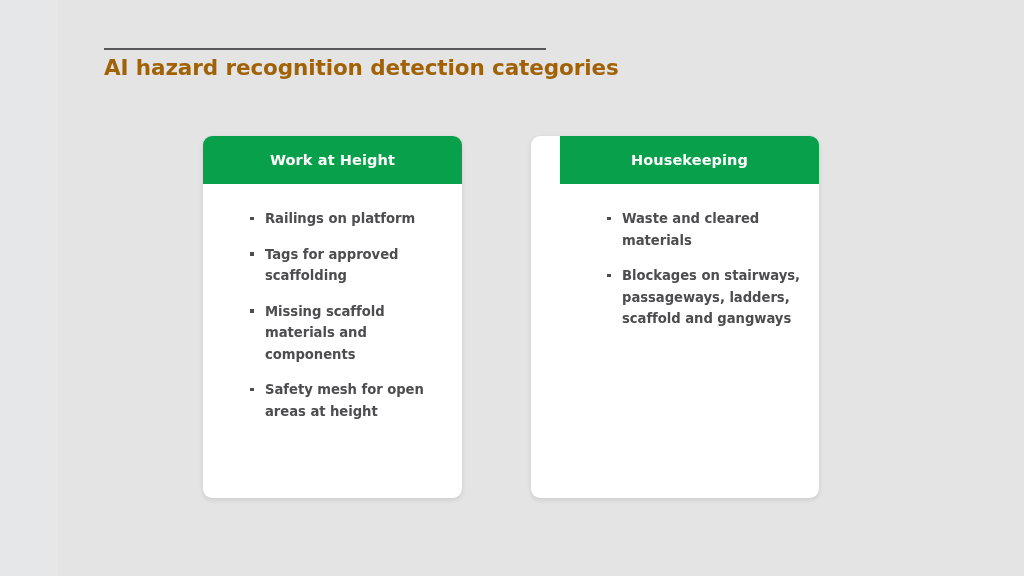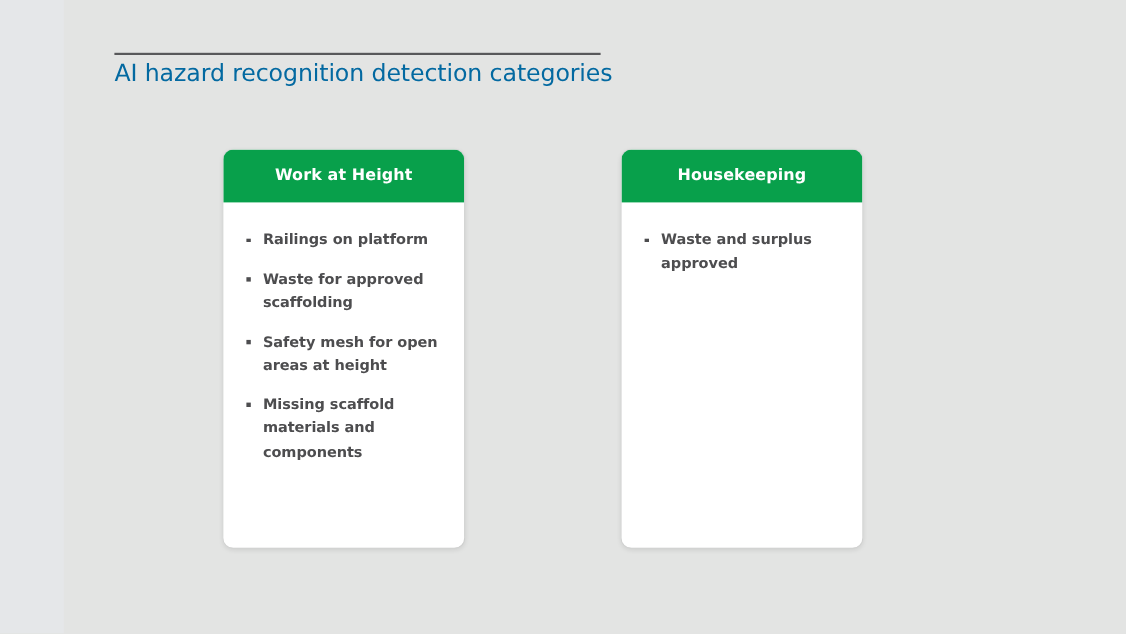--- a/index.html
+++ b/index.html
@@ -42,58 +42,59 @@
   #title-rule {
     width: 442px;
     height: 0;
     border-top: 2px solid #58585a;
     margin: 0 0 4px 0;
   }
   #page-title {
     font-family: "DejaVu Sans", sans-serif;
     font-size: 21.5px;
     line-height: 28px;
-    font-weight: 400;
+    font-weight: 700;
     letter-spacing: -0.1px;
-    color: #0369a1;
+    color: #a16207;
     white-space: nowrap;
   }
 
   
   .card {
     position: absolute;
     top: 136px;
-    width: 219px;
+    width: 259px;
     height: 362px;
     background: #ffffff;
     border-radius: 9px;
     box-shadow: 0 2px 5px rgba(0, 0, 0, 0.10),
                 0 0 1px rgba(0, 0, 0, 0.06);
     overflow: hidden;
   }
   #card-work-at-height { left: 203px; }
-  #card-housekeeping   { left: 565px; }
+  #card-housekeeping   { left: 531px; padding-left: 29px; }
 
   .card-header {
     height: 48px;
     background: #08a04b;
     display: flex;
     align-items: center;
     justify-content: center;
   }
   .card-header-title {
     font-family: "DejaVu Sans", sans-serif;
     font-size: 14.5px;
     font-weight: bold;
     color: #ffffff;
     letter-spacing: 0.1px;
   }
 
   .card-body {
     padding: 24px 18px 0 19px;
+    margin-left: 26px;
   }
 
   .bullet-list {
     list-style: none;
     margin: 0;
     padding: 0;
   }
   .bullet-item {
     position: relative;
     padding-left: 17px;
@@ -132,41 +133,45 @@
       <span class="card-header-title">Work at Height</span>
     </div>
     <div class="card-body">
       <ul class="bullet-list">
         <li class="bullet-item">
           <span class="bullet-marker"></span>
           <span>Railings on platform</span>
         </li>
         <li class="bullet-item">
           <span class="bullet-marker"></span>
-          <span>Waste for approved scaffolding</span>
+          <span>Tags for approved scaffolding</span>
+        </li>
+        <li class="bullet-item">
+          <span class="bullet-marker"></span>
+          <span>Missing scaffold materials and components</span>
         </li>
         <li class="bullet-item">
           <span class="bullet-marker"></span>
           <span>Safety mesh for open areas at height</span>
-        </li>
-        <li class="bullet-item">
-          <span class="bullet-marker"></span>
-          <span>Missing scaffold materials and components</span>
         </li>
       </ul>
     </div>
   </div>
 
   <div class="card" id="card-housekeeping">
     <div class="card-header">
       <span class="card-header-title">Housekeeping</span>
     </div>
     <div class="card-body">
       <ul class="bullet-list">
         <li class="bullet-item">
           <span class="bullet-marker"></span>
-          <span>Waste and surplus approved</span>
+          <span>Waste and cleared materials</span>
+        </li>
+        <li class="bullet-item">
+          <span class="bullet-marker"></span>
+          <span>Blockages on stairways, passageways, ladders, scaffold and gangways</span>
         </li>
       </ul>
     </div>
   </div>
 
 </div>
 
 </body></html>

